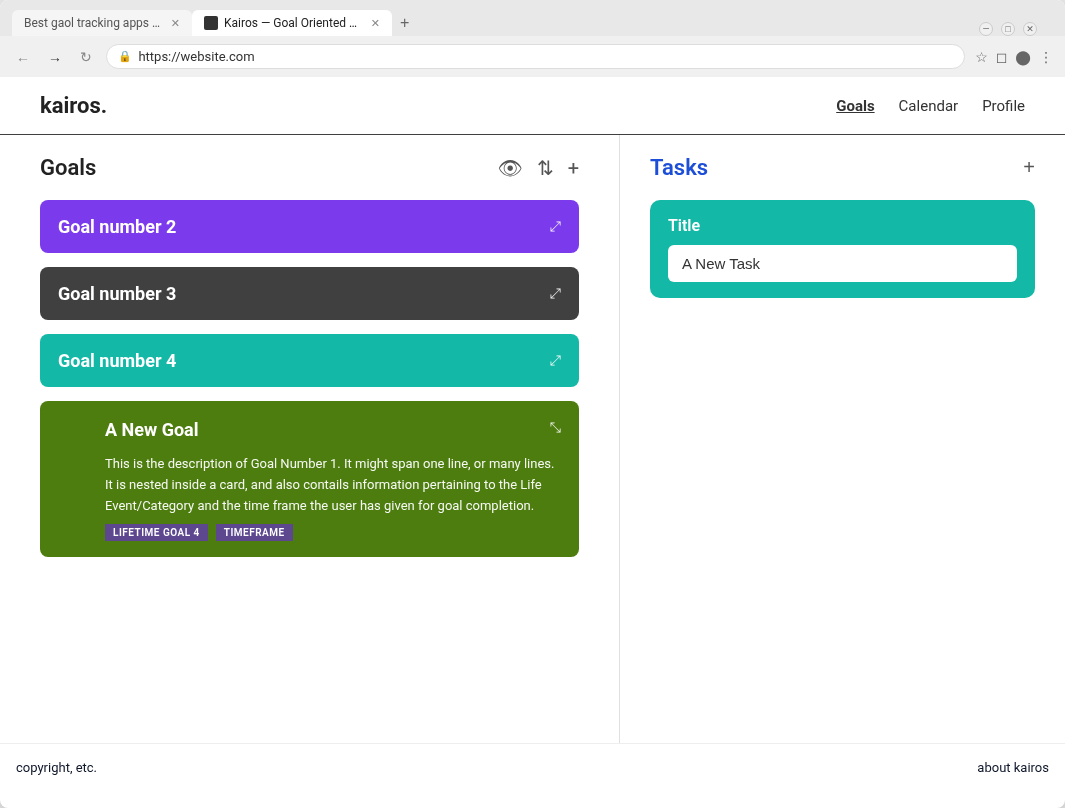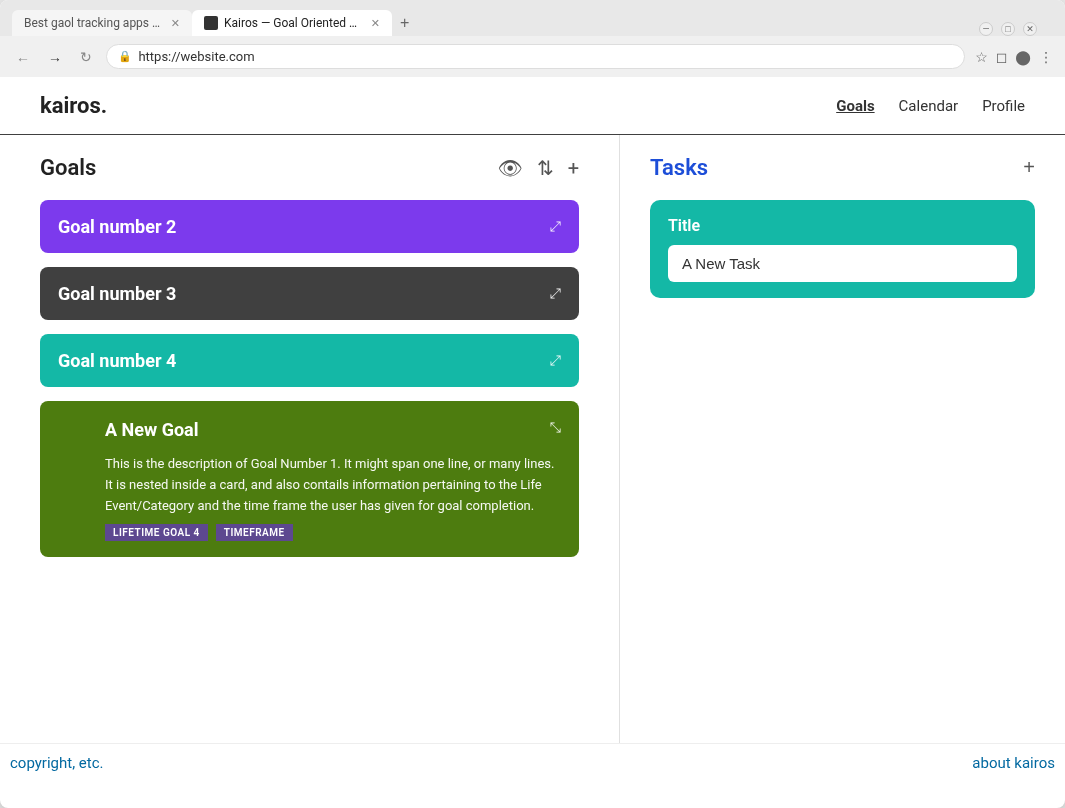--- a/index.html
+++ b/index.html
@@ -350,23 +350,23 @@
       padding: 10px 14px;
       font-size: 15px;
       color: #333;
       outline: none;
       background: #fff;
     }
 
     
     .app-footer {
       text-align: center;
-      padding: 10px;
-      font-size: 15px;
-      color: #0369a1;
+      padding: 16px;
+      font-size: 13px;
+      color: #0f172a;
       display: flex;
       justify-content: space-between;
       border-top: 1px solid #eee;
     }
 
     .tabs-row {
       display: flex;
       align-items: center;
       position: relative;
     }

